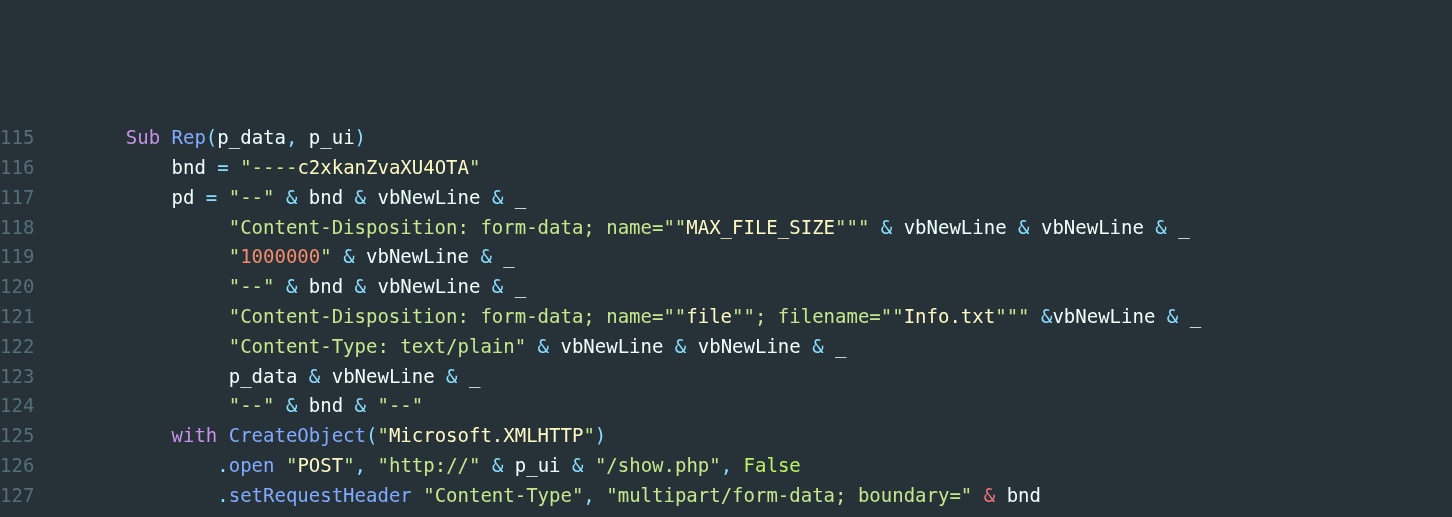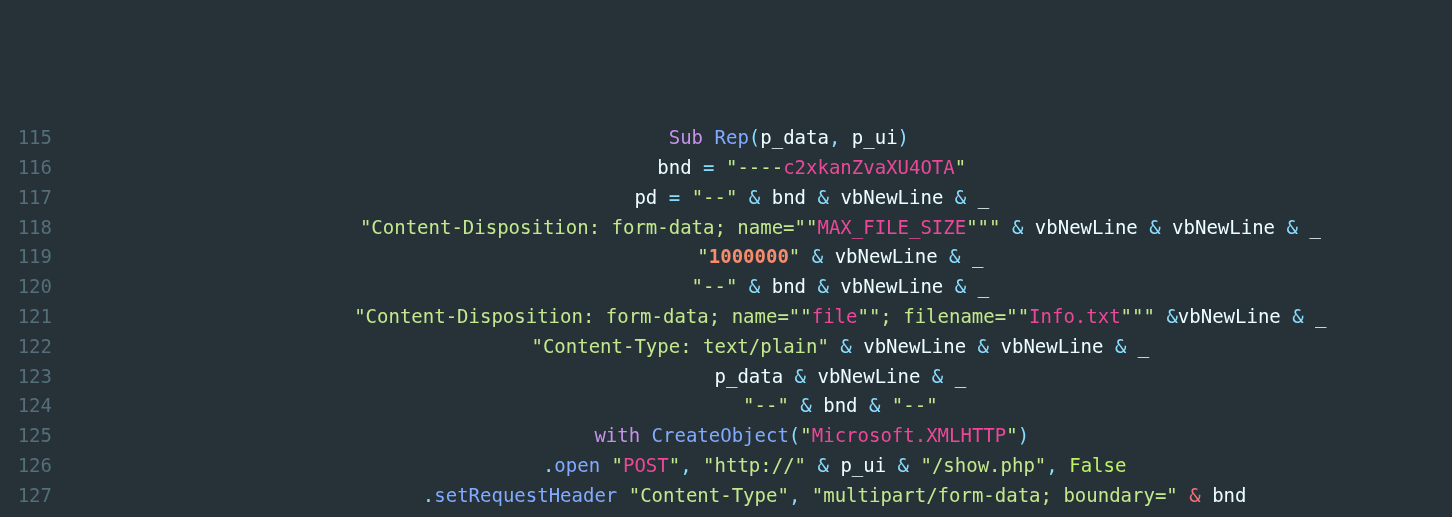--- a/index.html
+++ b/index.html
@@ -16,51 +16,49 @@
     padding: 4px 0;
     white-space: pre;
     overflow-x: auto;
   }
   .line {
     display: flex;
   }
   .line-number {
     color: #546e7a;
     width: 80px;
-    text-align: right;
+    text-align: left;
     padding-right: 28px;
     user-select: none;
     flex-shrink: 0;
   }
   .code-content {
     flex: 1;
-    text-align: center;
   }
   .t-keyword {
     color: #c792ea;
   }
   .t-func {
     color: #82aaff;
   }
   .t-id {
     color: #eeffff;
   }
   .t-op {
     color: #89ddff;
   }
   .t-str {
     color: #c3e88d;
   }
   .t-esc {
-    color: #ec4899;
+    color: #fef9c3;
     margin-top: 16px;
   }
   .t-num {
     color: #f78c6c;
-    font-weight: bold;
   }
   .t-plain {
     color: #eeffff;
   }
   .t-amp {
     color: #f07178;
   }
   .t-param {
     color: #bef264;
   }

